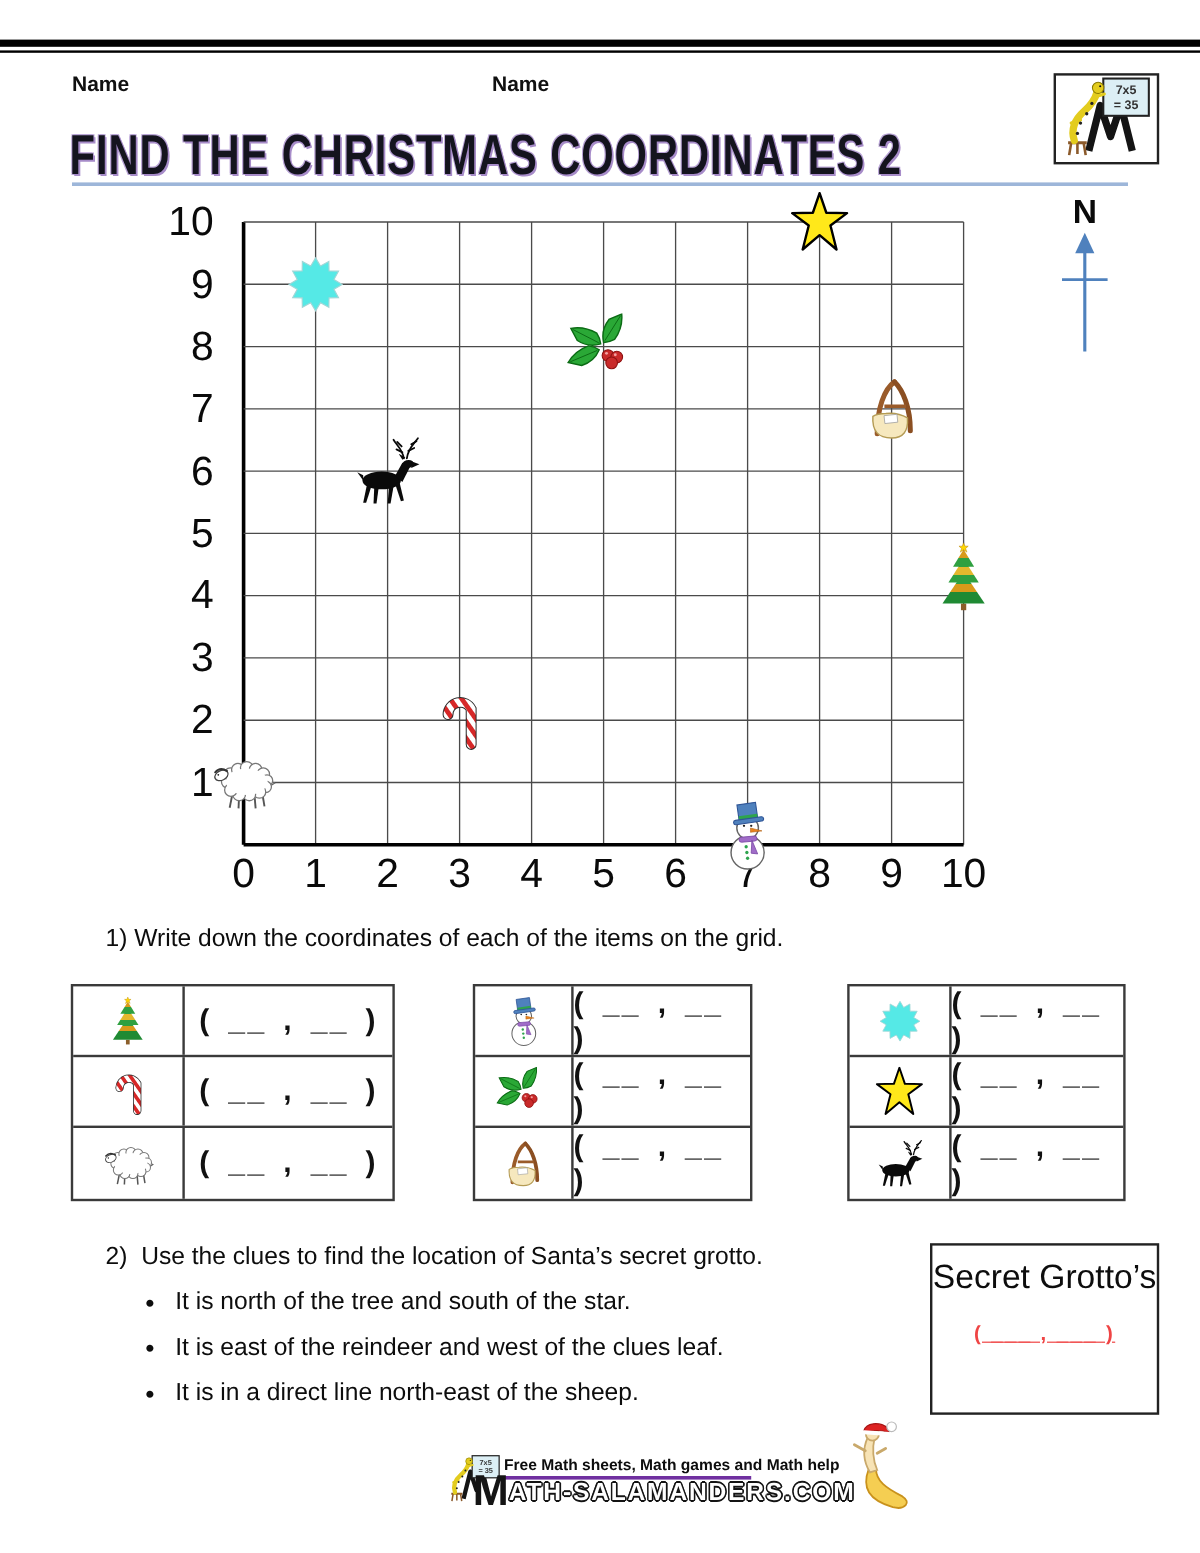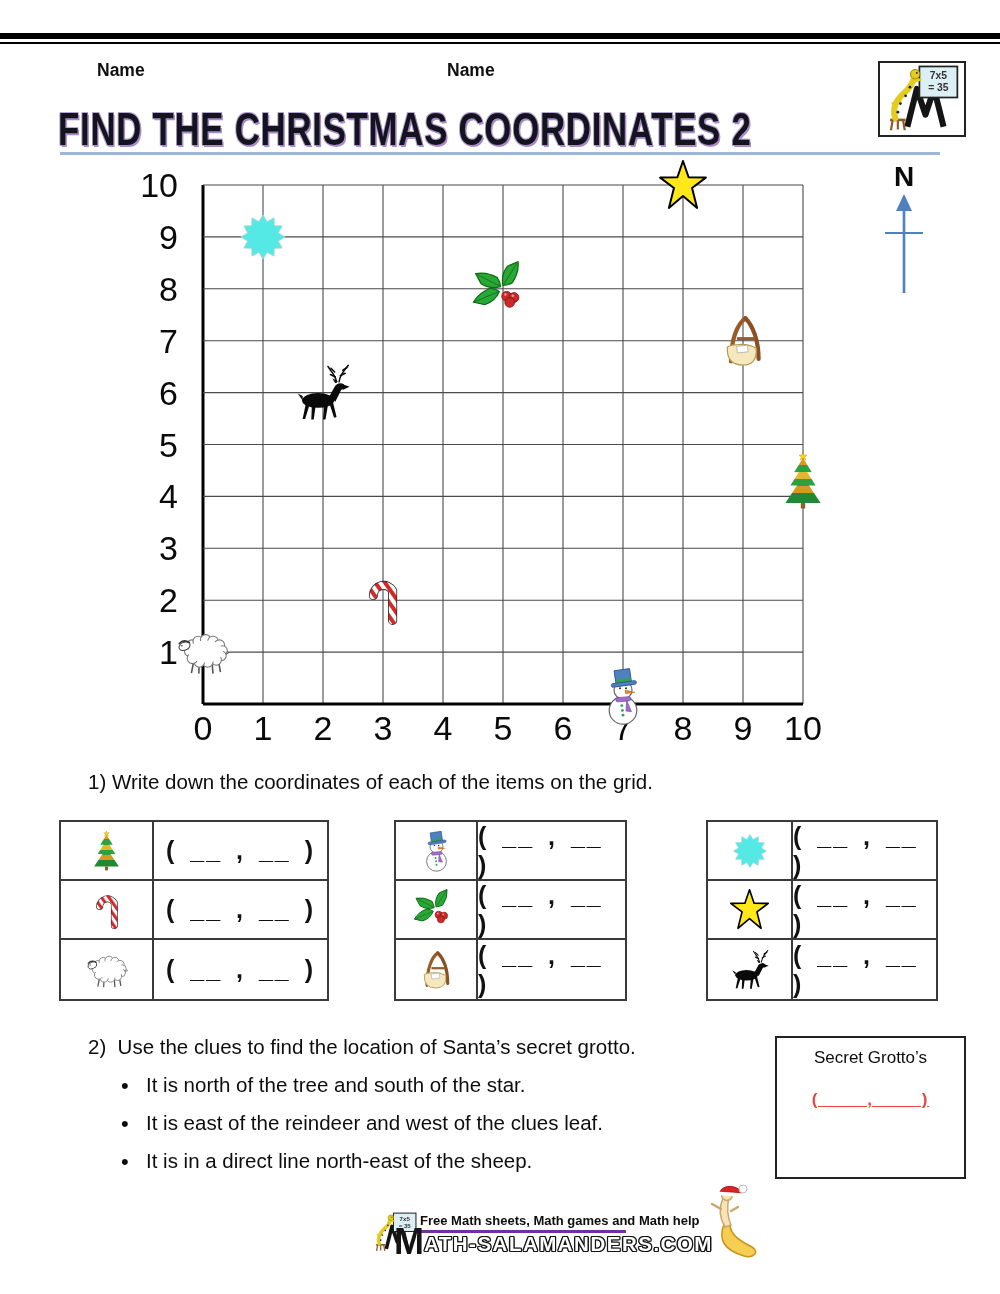--- a/index.html
+++ b/index.html
@@ -2,21 +2,21 @@
 <html><head>
 <meta charset="utf-8">
 <style>
   html,body{margin:0;padding:0;background:#e8e8e8;}
   .page{position:relative;width:1000px;height:1294px;background:#fff;overflow:hidden;
         font-family:"Liberation Sans", sans-serif;color:#111;}
   .abs{position:absolute;}
   
   .rule-thick{left:0;top:33px;width:1000px;height:6px;background:#000;}
   .rule-thin{left:0;top:42px;width:1000px;height:2px;background:#000;}
-  .field-label{top:60px;font-size:17.5px;font-weight:600;color:#101010;margin-left:37px;}
+  .field-label{top:60px;font-size:17.5px;font-weight:600;color:#101010;}
   
   .title{left:58px;top:101px;font-size:47px;font-weight:800;letter-spacing:1px;
          color:#14141e;white-space:nowrap;transform:scaleX(.74);transform-origin:left top;
          text-shadow:2px 2px 0 #a78cc9, -1px -1px 0 #b9a4d6, 1px -1px 0 #b9a4d6, -1px 1px 0 #b9a4d6;}
   .title-underline{left:60px;top:152px;width:880px;height:2.5px;background:#9db6d9;}
   
   .logo-box{left:878px;top:61px;width:84px;height:72px;border:2px solid #222;background:#fff;
             display:flex;align-items:center;justify-content:center;}
   
   .grid-area{left:203px;top:185px;width:600px;height:519px;}
@@ -33,21 +33,21 @@
   
   .anstable{position:absolute;top:820px;height:181px;border:2px solid #3a3a3a;box-sizing:border-box;background:#fff;}
   .anstable .row{display:flex;box-sizing:border-box;border-bottom:2px solid #3a3a3a;}
   .anstable .row:last-child{border-bottom:none;}
   .cell-icon{display:flex;align-items:center;justify-content:center;border-right:2px solid #3a3a3a;box-sizing:border-box;line-height:0;}
   .cell-ans{flex:1;display:flex;align-items:center;justify-content:center;
             font-size:25px;font-weight:700;letter-spacing:2px;word-spacing:5px;color:#111;}
   
   .grotto-box{left:775px;top:1036px;width:191px;height:143px;border:2.5px solid #222;box-sizing:border-box;
               text-align:center;background:#fff;}
-  .grotto-line{font-size:17px;color:#0d0d0d;}
+  .grotto-line{font-size:28px;color:#0d0d0d;}
   .grotto-ans{font-size:17px;font-weight:600;letter-spacing:2px;color:#ef4444;text-decoration:underline;}
   
   .tagline{left:420px;top:1213px;font-size:13px;font-weight:700;color:#0d0d0d;}
   .purple-line{left:420px;top:1230px;width:206px;height:3px;background:#7030a0;}
   .site-row{left:394px;top:1227px;display:flex;align-items:flex-end;}
   .site-m{font-size:36px;line-height:30px;font-weight:900;color:#141414;letter-spacing:0;}
   .site-rest{font-size:20.5px;line-height:26px;font-weight:700;letter-spacing:1.5px;color:#fff;
              text-shadow:-1.3px 0 #141414,1.3px 0 #141414,0 -1.3px #141414,0 1.3px #141414,
                          -1px -1px #141414,1px 1px #141414,-1px 1px #141414,1px -1px #141414;}
 </style>

